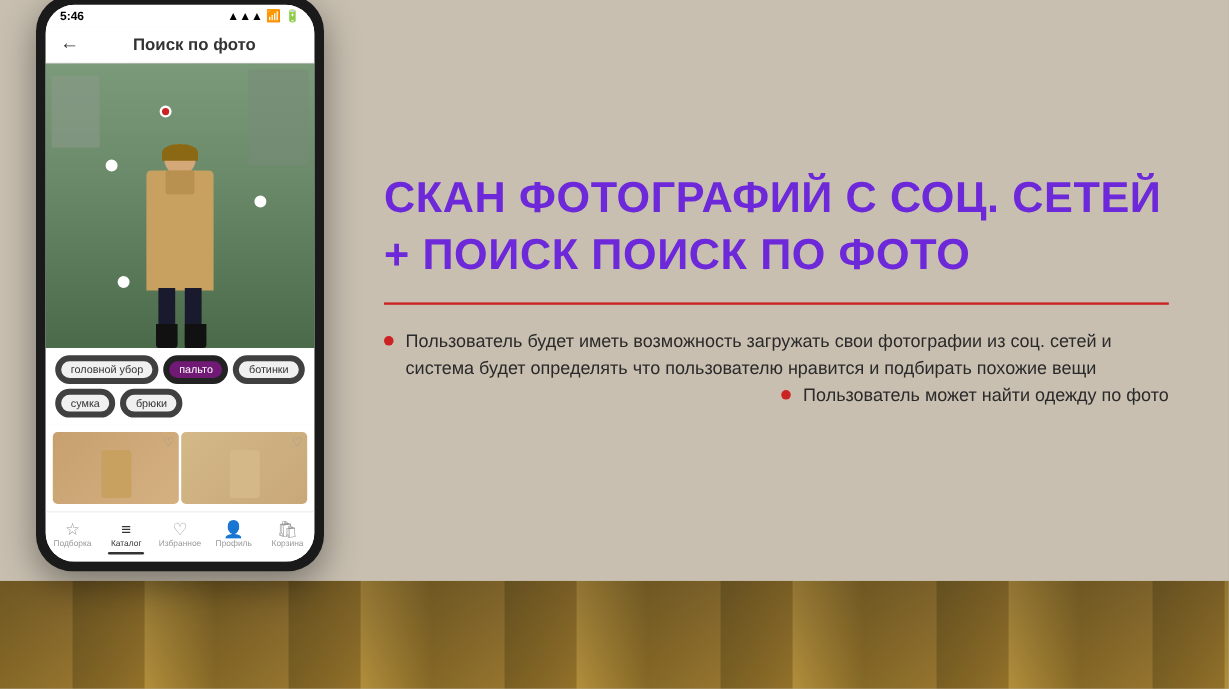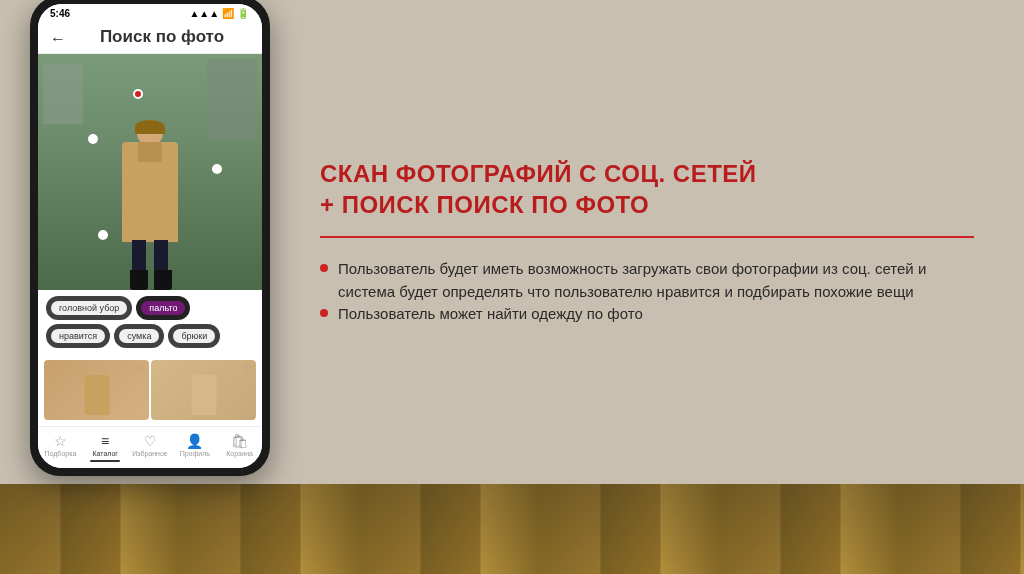--- a/index.html
+++ b/index.html
@@ -107,21 +107,21 @@
       gap: 8px;
       border-bottom: 1px solid #eee;
     }
 
     .back-arrow {
       font-size: 16px;
       color: #333;
     }
 
     .top-bar-title {
-      font-size: 17px;
+      font-size: 14px;
       font-weight: 600;
       color: #333;
       flex: 1;
       text-align: center;
     }
 
     
     .photo-area {
       flex: 1;
       background: linear-gradient(135deg, #5a7a5a 0%, #3d5c3d 30%, #6b7a6b 60%, #4a5a4a 100%);
@@ -240,39 +240,40 @@
       border-radius: 1px;
     }
 
     
     .right-content {
       flex: 1;
       padding: 10px 20px;
     }
 
     .slide-title {
-      font-size: 24px;
+      font-size: 36px;
       font-weight: 700;
-      color: #b91c1c;
+      color: #6d28d9;
       line-height: 1.3;
       margin-bottom: 16px;
       letter-spacing: 0.5px;
     }
 
     .title-divider {
       width: 100%;
       height: 2px;
       background: #cc2222;
       margin-bottom: 20px;
     }
 
     .bullet-list {
       list-style: none;
       display: flex;
       flex-direction: column;
+      align-items: flex-end;
     }
 
     .bullet-item {
       display: flex;
       align-items: flex-start;
       gap: 10px;
       font-size: 15px;
       color: #2a2a2a;
       line-height: 1.5;
     }
@@ -355,21 +356,21 @@
 
           <div class="detection-dot dot-red" style="top:35px;left:95px;"></div>
           <div class="detection-dot dot-white" style="top:80px;left:50px;"></div>
           <div class="detection-dot dot-white" style="top:110px;right:40px;"></div>
           <div class="detection-dot dot-white" style="bottom:50px;left:60px;"></div>
         </div>
 
         <div class="tags-area">
           <span class="tag">головной убор</span>
           <span class="tag active">пальто</span>
-          <span class="tag">нравится</span>
+          <span class="tag">ботинки</span>
           <span class="tag">сумка</span>
           <span class="tag">брюки</span>
         </div>
 
         <div class="products-area">
           <div class="product-thumb">
             <div style="position:absolute;bottom:5px;left:50%;transform:translateX(-50%);width:25px;height:40px;background:#c8a060;border-radius:3px;"></div>
             <span class="heart-icon">♡</span>
           </div>
           <div class="product-thumb">

